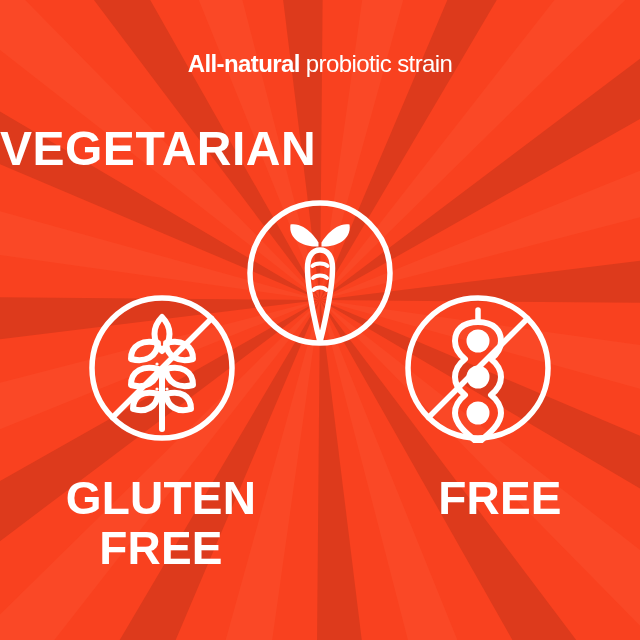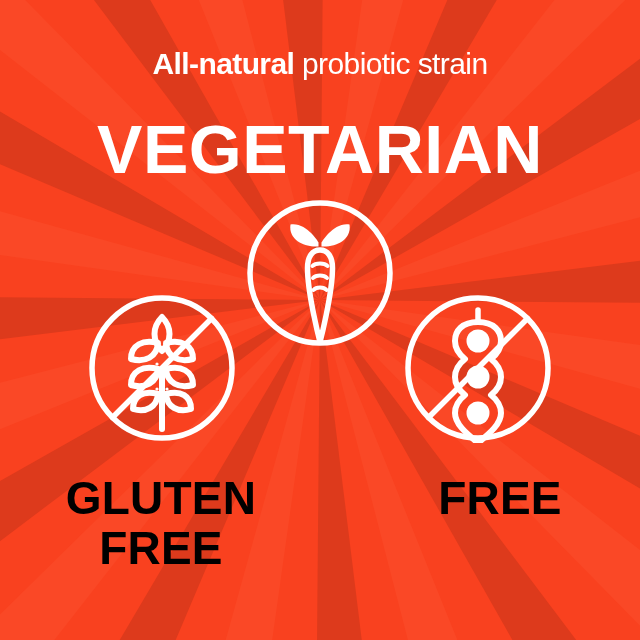--- a/index.html
+++ b/index.html
@@ -16,42 +16,42 @@
     background:#F9411F;
   }
   #rays { position:absolute; inset:0; width:640px; height:640px; }
 
   
   #headline {
     position:absolute;
     top:42px; left:0; width:640px;
     text-align:center;
     color:#FFFFFF;
-    font-size:30px;
+    font-size:24px;
     line-height:44px;
     letter-spacing:-0.6px;
     white-space:nowrap;
   }
   #headline .bold { font-weight:bold; }
   #headline .light { font-weight:normal; }
 
   #veg-title {
     position:absolute;
     top:121px; left:0; width:640px;
-    text-align:center;
+    text-align:left;
     color:#FFFFFF;
     font-weight:bold;
-    font-size:68px;
+    font-size:48px;
     line-height:56px;
     letter-spacing:0.5px;
   }
 
   .badge-label {
     position:absolute;
-    color:#000000;
+    color:#ffffff;
     font-weight:bold;
     font-size:46px;
     line-height:50px;
     text-align:center;
     letter-spacing:0.2px;
   }
   #gluten-label { top:473px; left:21px; width:280px; }
   #soy-label    { top:473px; left:368px; width:264px; }
 
   

